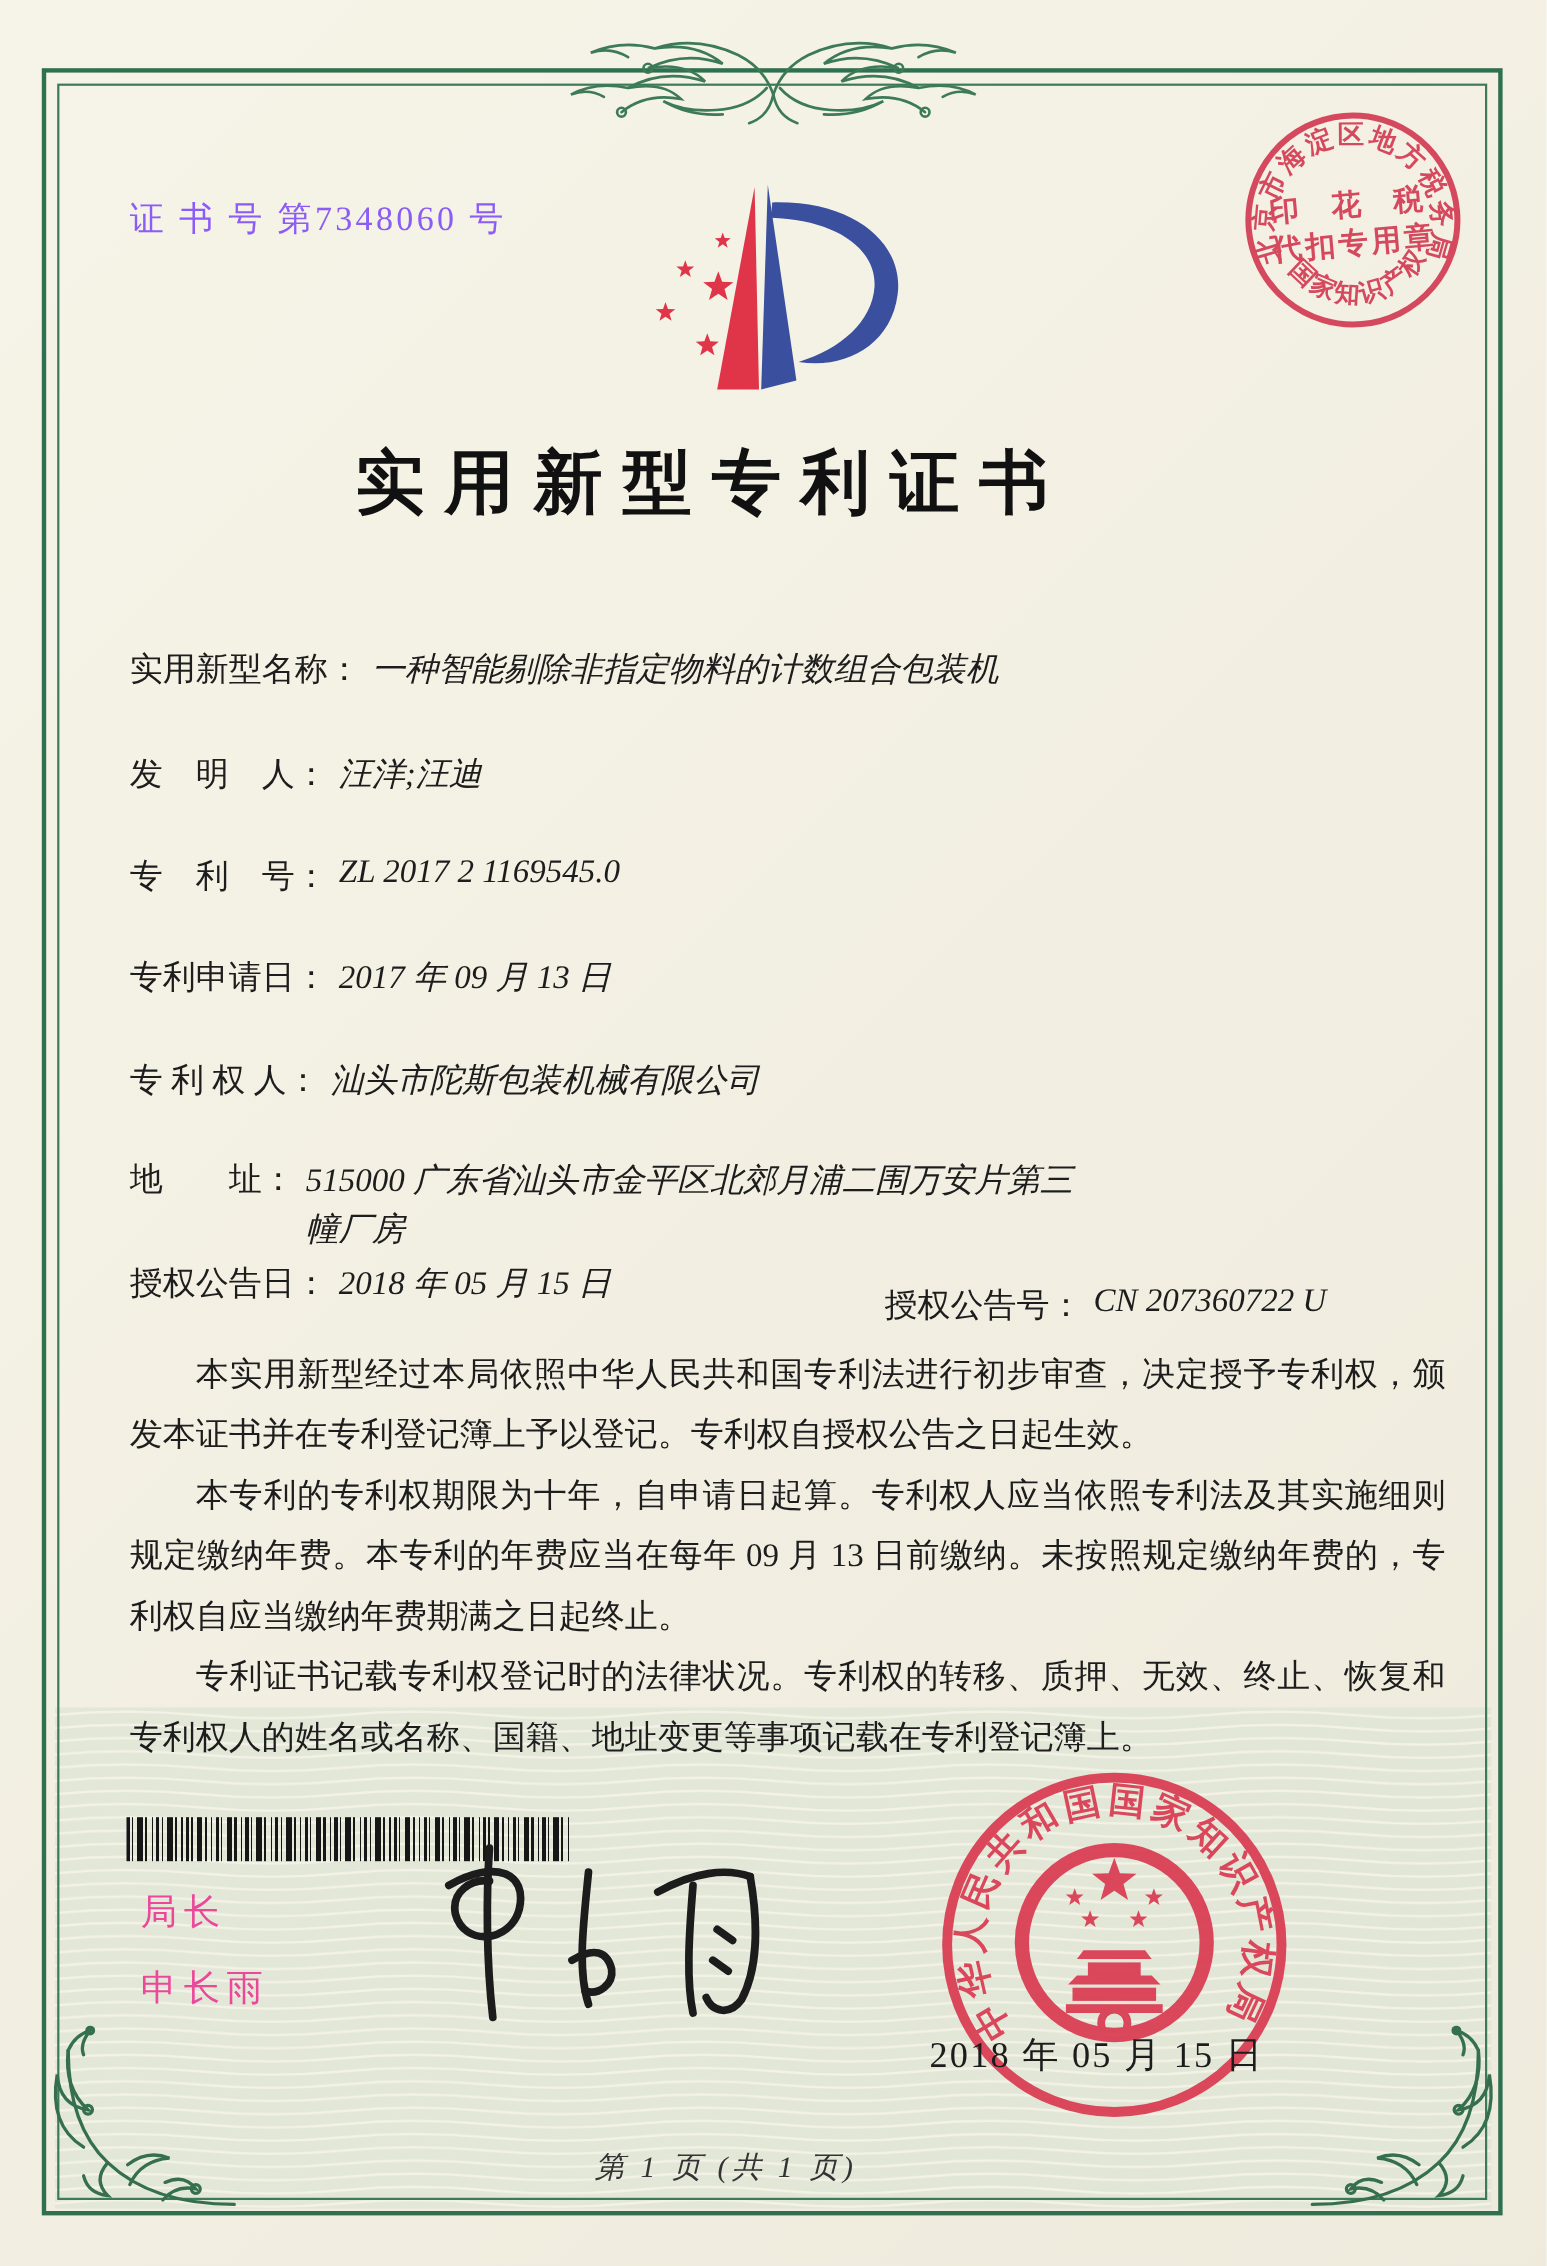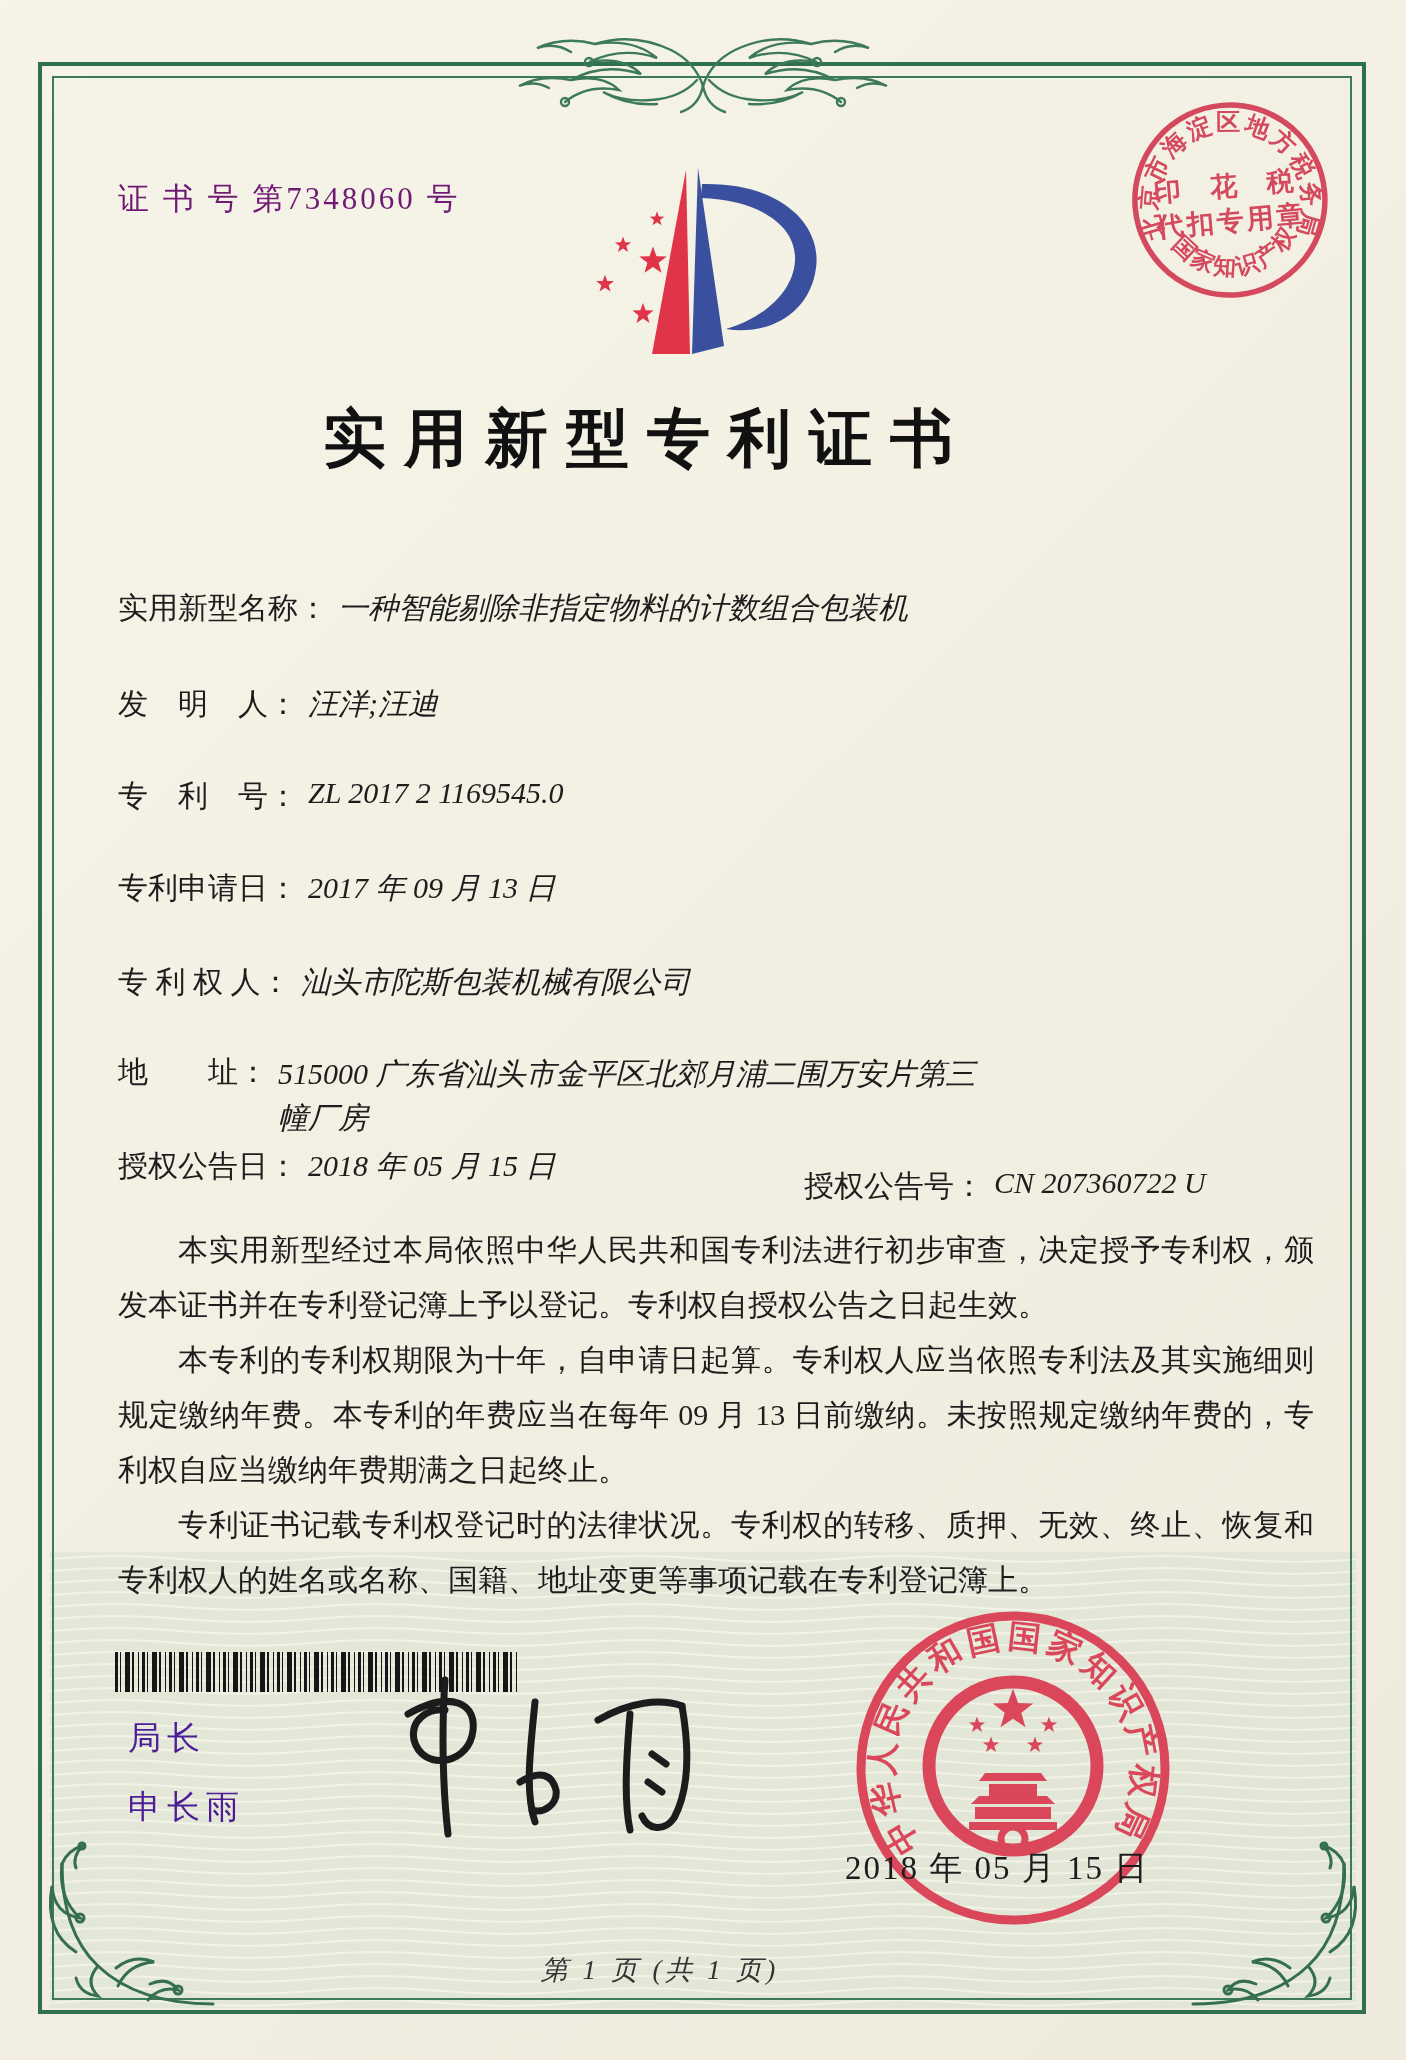--- a/index.html
+++ b/index.html
@@ -8,21 +8,21 @@
     background:linear-gradient(135deg,#f6f3e8 0%,#f2efe2 55%,#eeeadc 100%);
     font-family:"Liberation Serif","DejaVu Serif",serif;color:#1d1d1d;
   }
   .abs{position:absolute;}
   
   .frame-outer{left:38px;top:62px;right:40px;bottom:46px;border:4px solid #2f7050;}
   .frame-inner{left:52px;top:76px;right:54px;bottom:60px;border:2px solid #3c7a58;}
   
   .waveband{left:50px;top:1552px;width:1306px;height:456px;}
   
-  .cert-no{left:118px;top:178px;font-size:31px;letter-spacing:3px;color:#701a75;}
+  .cert-no{left:118px;top:178px;font-size:31px;letter-spacing:3px;color:#8b5cf6;}
   .title{left:0;top:396px;width:1294px;text-align:center;font-size:63px;font-weight:bold;
          letter-spacing:18px;color:#111;}
   
   .row{left:118px;width:1200px;font-size:30px;display:flex;align-items:flex-start;}
   .row .lab{white-space:nowrap;}
   .row .val{margin-left:10px;white-space:nowrap;font-style:italic;}
   .row .val.wrap{white-space:normal;max-width:720px;line-height:44px;}
   .r1{top:588px}.r2{top:684px}.r3{top:776px}.r4{top:868px}.r5{top:962px}.r6{top:1052px}.r7{top:1146px}
   .grant-no{position:absolute;left:686px;top:0;display:flex;font-size:30px;margin-top:20px;}
   .row-rel{position:relative;}
@@ -30,21 +30,21 @@
   .body-text{left:118px;top:1222px;width:1196px;font-size:30px;line-height:55px;text-align:justify;}
   .body-text p{margin:0;text-indent:2em;}
   
   .barcode{left:115px;top:1652px;width:404px;height:40px;
     background:repeating-linear-gradient(90deg,
       #161616 0 3px,rgba(0,0,0,0) 3px 5px,
       #161616 5px 6px,rgba(0,0,0,0) 6px 10px,
       #161616 10px 15px,rgba(0,0,0,0) 15px 17px,
       #161616 17px 19px,rgba(0,0,0,0) 19px 23px,
       #161616 23px 24px,rgba(0,0,0,0) 24px 27px);}
-  .sig-block{left:128px;top:1716px;font-size:33px;letter-spacing:6px;color:#4c1d95;}
+  .sig-block{left:128px;top:1716px;font-size:33px;letter-spacing:6px;color:#ec4899;}
   .sig-block div{margin-bottom:24px;}
   .seal-date{left:845px;top:1846px;width:350px;font-size:33px;letter-spacing:2px;color:#1c1c1c;z-index:6;}
   .footer{left:40px;top:1952px;width:1240px;text-align:center;font-size:27px;letter-spacing:4px;color:#333;font-style:italic;}
   svg{display:block;}
   .z2{z-index:2}.z3{z-index:3}.z4{z-index:4}.z5{z-index:5}
 </style>
 </head>
 <body>
 
 <svg width="0" height="0" class="abs" aria-hidden="true">

